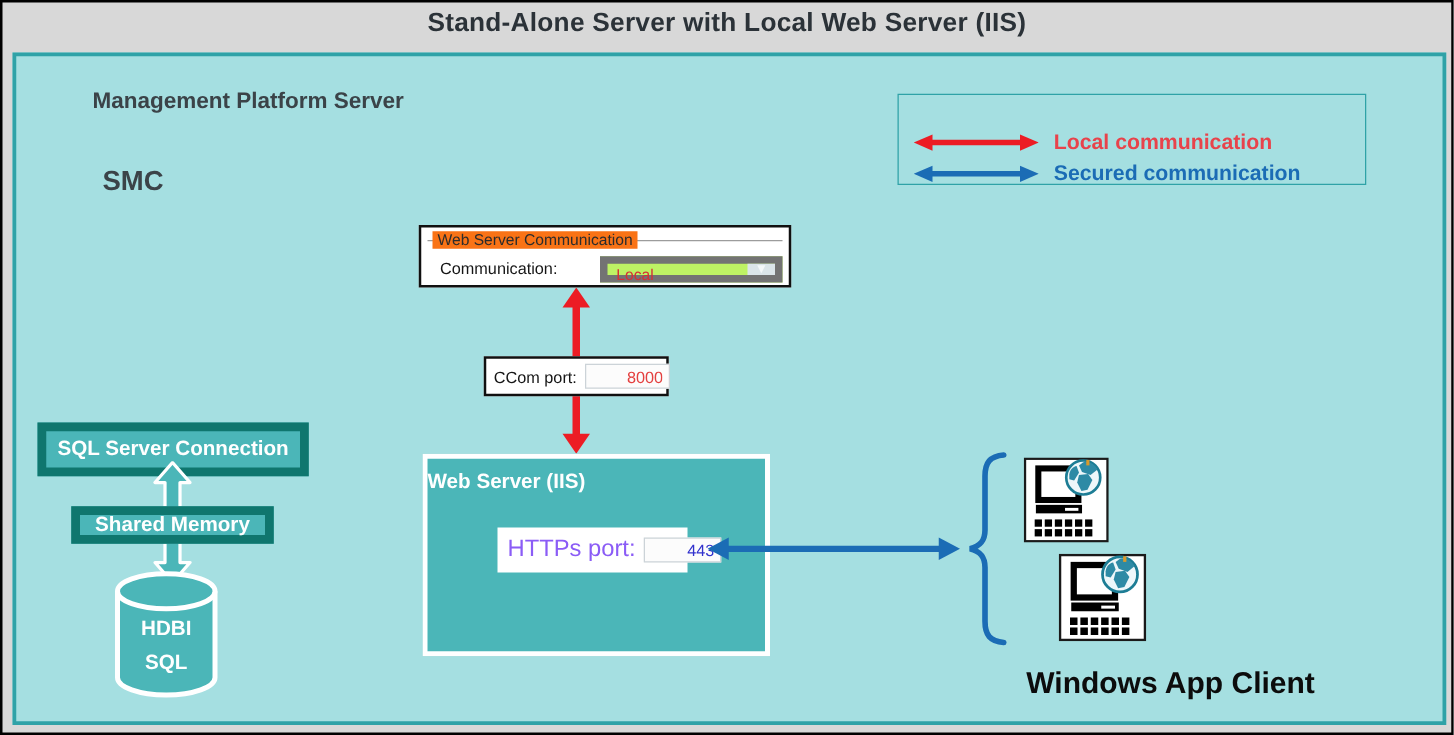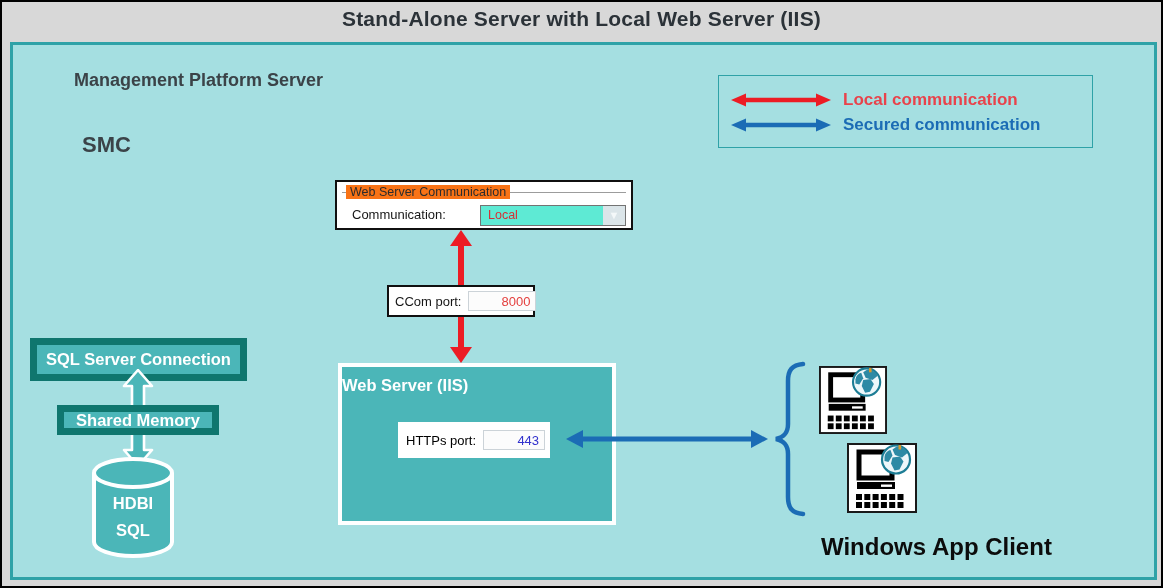--- a/index.html
+++ b/index.html
@@ -22,39 +22,39 @@
   }
   .main-panel {
     left:8px; top:40px; width:1147px; height:538px;
     background:#a5dfe1; border:3px solid #2fa2a7;
   }
   .panel-heading1 { left:72px; top:68px; font-size:18px; font-weight:bold; color:#3b4348; }
   .panel-heading2 { left:80px; top:98px; font-size:22px; font-weight:bold; color:#3b4348;margin-top:32px; }
 
   .legend-box {
     left:716px; top:73px; width:375px; height:73px;
-    border:1.5px solid #2fa2a7; padding:11px 0 0 12px;
+    border:1.5px solid #2fa2a7; padding:25px 0 0 12px;
   }
   .legend-row { display:flex; align-items:center; height:25px; }
   .legend-label-red  { margin-left:12px; font-size:17px; font-weight:bold; color:#e8434b; }
   .legend-label-blue { margin-left:12px; font-size:17px; font-weight:bold; color:#1b6cb5; }
 
   .wsc-box {
     left:333px; top:178px; width:298px; height:50px;
     background:#fff; border:2px solid #101010;
   }
   .wsc-groupline { position:absolute; left:5px; right:5px; top:10px; border-top:1px solid #9c9c9c; }
   .wsc-grouptitle {
     position:absolute; left:9px; top:3px; background:#f97316; padding:0 4px;
     font-size:12.5px; color:#2c2c2c;
   }
   .wsc-fieldlabel { position:absolute; left:15px; top:25px; font-size:13px; color:#161616; }
   .wsc-combo {
     position:absolute; left:143px; top:23px; width:146px; height:21px;
-    background:#5eead4; border:1px solid #737373; cursor:default;
+    background:#bef264; border:6px solid #737373; cursor:default;
   }
   .wsc-combo-value {
     position:absolute; left:7px; top:2px; font-size:12.5px; color:#d62f35;
   }
   .wsc-combo-btn {
     position:absolute; right:0; top:0; width:22px; height:100%;
     background:#dbe5e9; display:flex; align-items:center; justify-content:center;
   }
   .wsc-combo-btn span { color:#f4f8f9; font-size:11px; line-height:1; }
 
@@ -73,21 +73,21 @@
 
   .iis-box {
     left:336px; top:361px; width:278px; height:162px;
     background:#4bb6b8; border:4px solid #fff;
   }
   .iis-title { margin-top:9px; font-size:16.5px; font-weight:bold; color:#fff; }
   .https-box {
     left:396px; top:420px; width:152px; height:36px; background:#fff;
     display:flex; align-items:center; padding:0 8px; gap:7px;
   }
-  .https-label { font-size:13px; color:#000000; white-space:nowrap; }
+  .https-label { font-size:19px; color:#8b5cf6; white-space:nowrap; }
   .https-input { width:62px; color:#3232cd; }
 
   .teal-label-box {
     background:#4bb6b8; border:7px solid #0f766e;
     display:flex; align-items:center; justify-content:center;
     color:#fff; font-weight:bold;
   }
   .sqlconn-box { left:28px; top:336px; width:217px; height:43px; font-size:16.5px; }
   .sharedmem-box { left:55px; top:403px; width:162px; height:30px; font-size:16.5px; }
 

